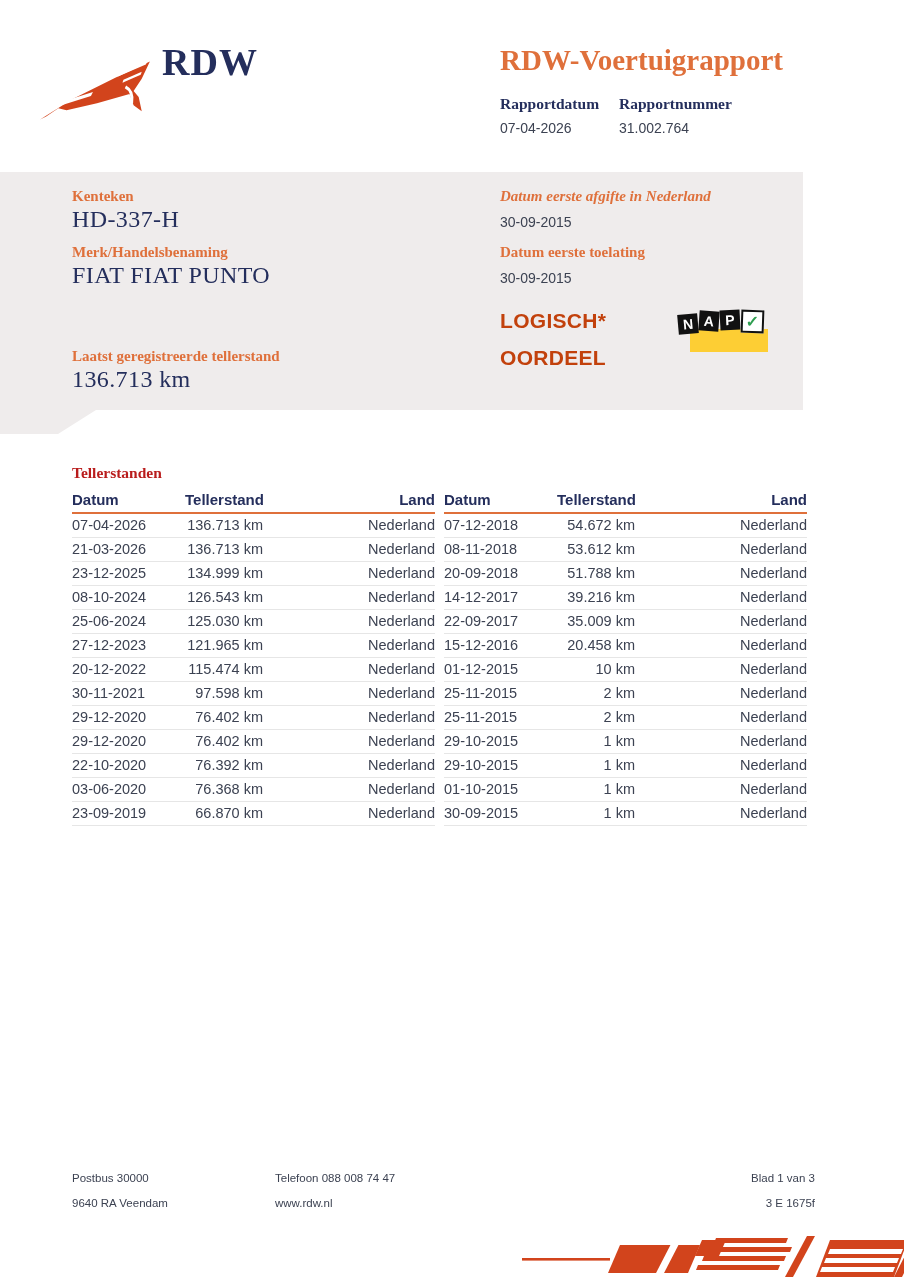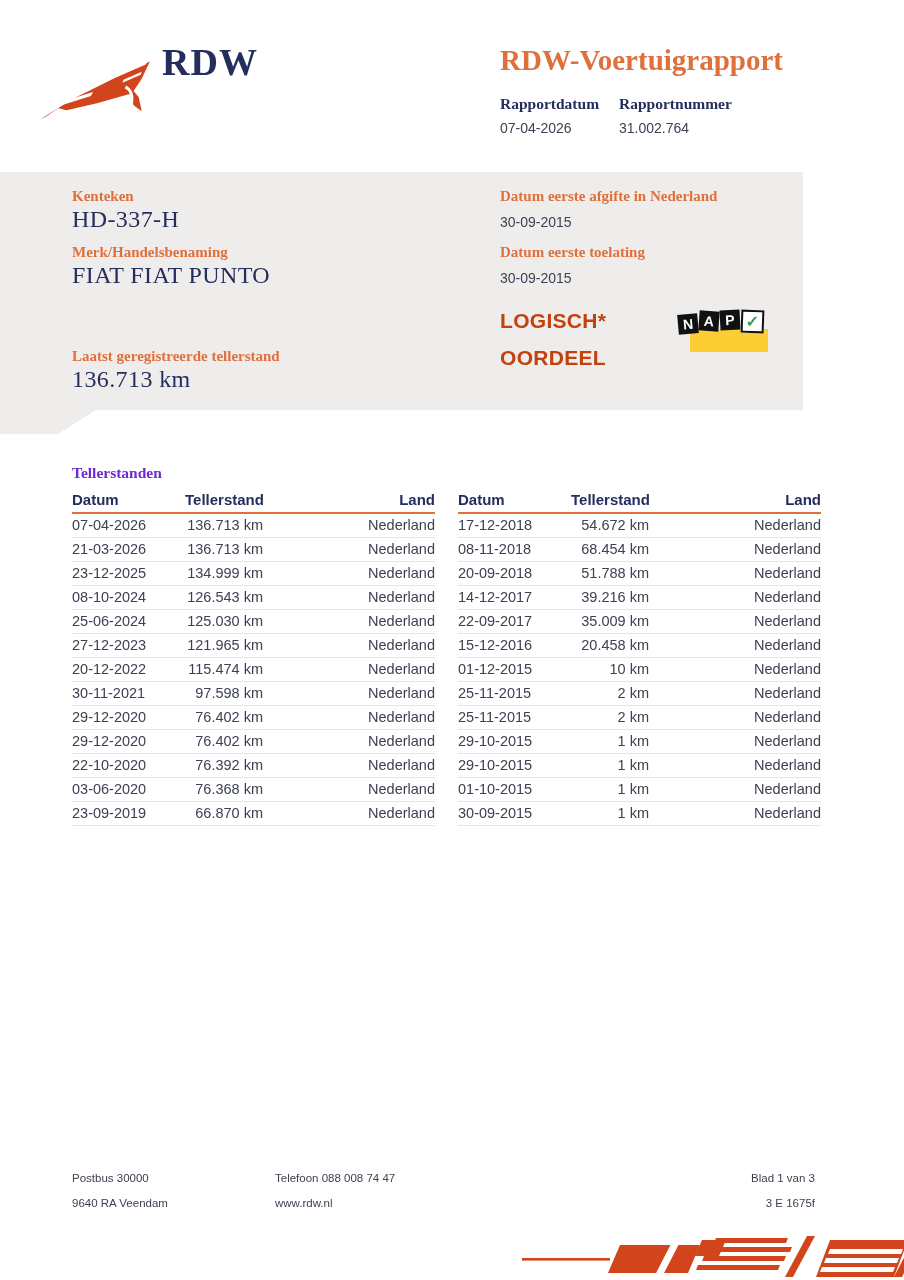--- a/index.html
+++ b/index.html
@@ -35,22 +35,22 @@
             font-weight:700;font-size:14px;display:flex;align-items:center;justify-content:center;}
   .nap-n{left:0;top:4px;transform:rotate(-5deg);}
   .nap-a{left:21px;top:1px;transform:rotate(4deg);}
   .nap-p{left:42px;top:0;transform:rotate(-3deg);}
   .nap-check{position:absolute;left:63px;top:0;width:19px;height:19px;background:#ffffff;
              border:2px solid #111111;display:flex;align-items:center;justify-content:center;
              font-weight:700;font-size:16px;color:#2e9e50;transform:rotate(2deg);}
 
   
   .tables-section{position:absolute;left:72px;top:464px;width:747px;}
-  .tables-title{font-family:"Liberation Serif",serif;font-weight:700;font-size:15.5px;color:#6d28d9;}
-  .tables-row{display:flex;gap:23px;margin-top:9px;}
+  .tables-title{font-family:"Liberation Serif",serif;font-weight:700;font-size:15.5px;color:#b91c1c;}
+  .tables-row{display:flex;gap:9px;margin-top:9px;}
   table.teller{border-collapse:collapse;width:363px;table-layout:fixed;}
   table.teller th{font-size:15px;font-weight:700;color:#242e5c;text-align:left;
                   padding:0 0 4px 0;border-bottom:2px solid #df703b;}
   table.teller th:nth-child(3){text-align:right;}
   table.teller col.c1{width:113px;} table.teller col.c2{width:78px;} table.teller col.c3{width:172px;}
   table.teller td{font-size:14.5px;color:#3c4252;padding:3px 0 4px 0;border-bottom:1px solid #e6e6e6;}
   table.teller td:nth-child(2),table.teller td:nth-child(3){text-align:right;}
 
   
   .footnote{position:absolute;left:72px;top:1008px;width:706px;}
@@ -95,21 +95,21 @@
   <div class="panel">
     <div class="plabel" style="left:72px;top:16px;">Kenteken</div>
     <div class="pvalue-big" style="left:72px;top:34px;">HD-337-H</div>
 
     <div class="plabel" style="left:72px;top:72px;">Merk/Handelsbenaming</div>
     <div class="pvalue-big" style="left:72px;top:90px;">FIAT FIAT PUNTO</div>
 
     <div class="plabel" style="left:72px;top:176px;">Laatst geregistreerde tellerstand</div>
     <div class="pvalue-big" style="left:72px;top:194px;">136.713 km</div>
 
-    <div class="plabel" style="left:500px;top:16px;">Datum eerste afgifte in Nederland</div>
+    <div class="plabel" style="left:500px;top:16px;font-style:italic;">Datum eerste afgifte in Nederland</div>
     <div class="pvalue-sm" style="left:500px;top:42px;">30-09-2015</div>
 
     <div class="plabel" style="left:500px;top:72px;">Datum eerste toelating</div>
     <div class="pvalue-sm" style="left:500px;top:98px;">30-09-2015</div>
 
     <div class="oordeel">
       <div>LOGISCH*</div>
       <div>OORDEEL</div>
     </div>
 
@@ -214,27 +214,27 @@
           </colgroup>
         <thead>
             <tr>
           <th>Datum</th>
           <th>Tellerstand</th>
           <th>Land</th>
         </tr>
           </thead>
         <tbody>
             <tr>
-              <td>17-12-2018</td>
+              <td>07-12-2018</td>
               <td>54.672 km</td>
               <td>Nederland</td>
             </tr>
             <tr>
               <td>08-11-2018</td>
-              <td>68.454 km</td>
+              <td>53.612 km</td>
               <td>Nederland</td>
             </tr>
             <tr>
               <td>20-09-2018</td>
               <td>51.788 km</td>
               <td>Nederland</td>
             </tr>
             <tr>
               <td>14-12-2017</td>
               <td>39.216 km</td>

